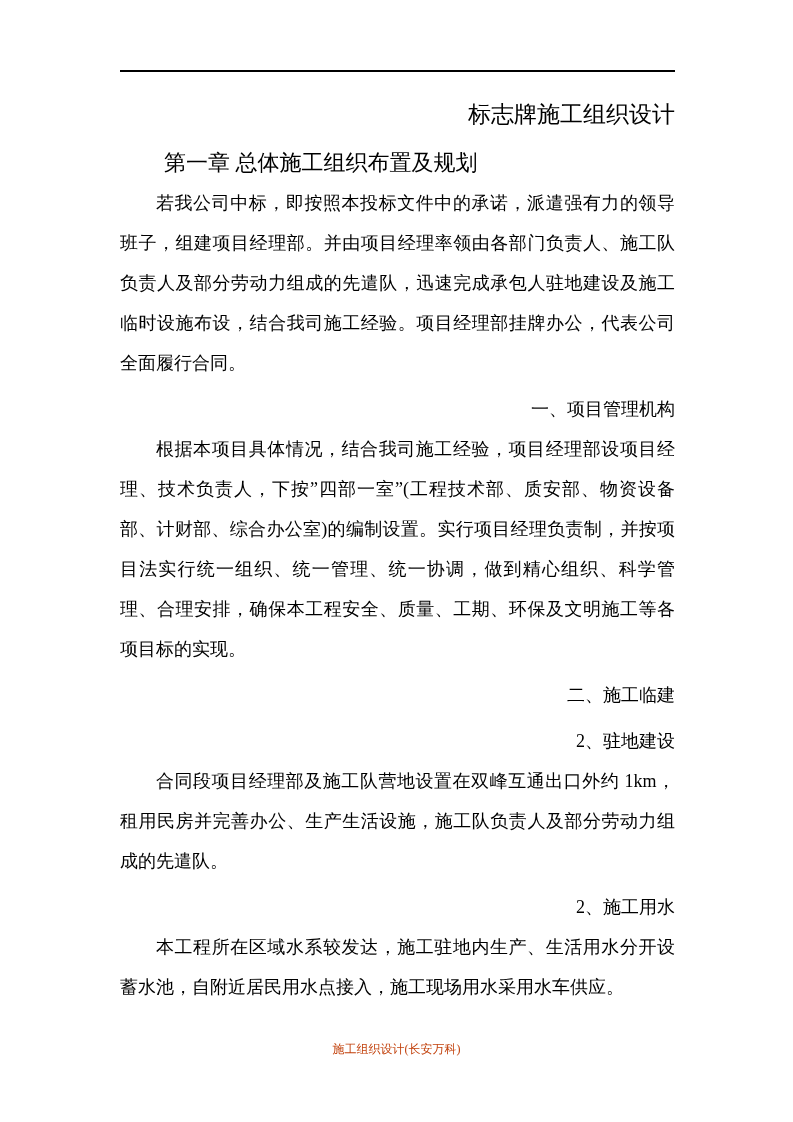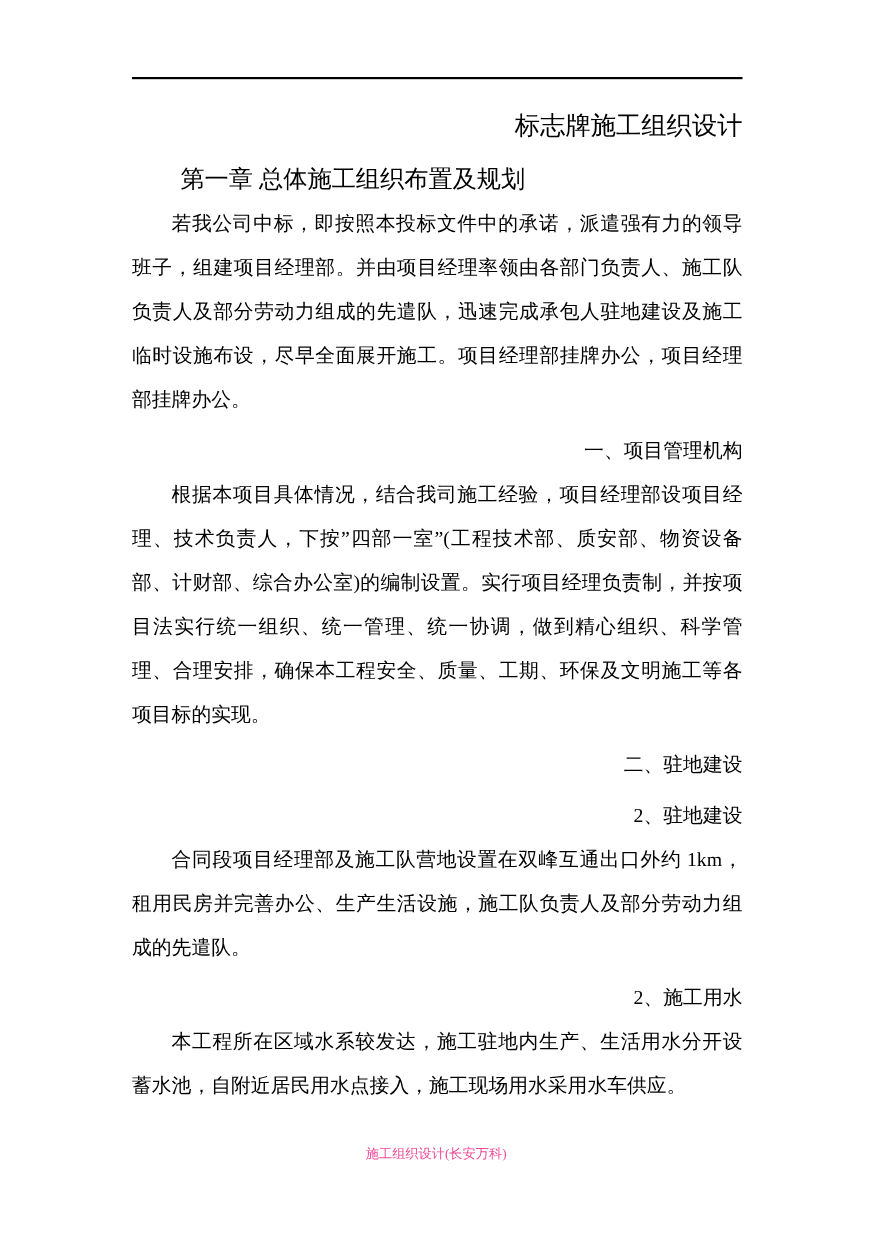--- a/index.html
+++ b/index.html
@@ -63,42 +63,42 @@
     line-height: 40px;
   }
   .page-footer {
     position: absolute;
     left: 0;
     top: 1040px;
     width: 793px;
     text-align: center;
     font-size: 12px;
     line-height: 18px;
-    color: #ec4899;
+    color: #c2410c;
   }
 </style>
 </head>
 <body>
 
 <div class="page">
 
   <div class="header-rule"></div>
 
   <div class="content">
     <h1 class="doc-title">标志牌施工组织设计</h1>
 
     <h2 class="h-chapter">第一章 总体施工组织布置及规划</h2>
 
-    <p class="para">若我公司中标，即按照本投标文件中的承诺，派遣强有力的领导班子，组建项目经理部。并由项目经理率领由各部门负责人、施工队负责人及部分劳动力组成的先遣队，迅速完成承包人驻地建设及施工临时设施布设，尽早全面展开施工。项目经理部挂牌办公，项目经理部挂牌办公。</p>
+    <p class="para">若我公司中标，即按照本投标文件中的承诺，派遣强有力的领导班子，组建项目经理部。并由项目经理率领由各部门负责人、施工队负责人及部分劳动力组成的先遣队，迅速完成承包人驻地建设及施工临时设施布设，结合我司施工经验。项目经理部挂牌办公，代表公司全面履行合同。</p>
 
     <p class="h-section">一、项目管理机构</p>
 
     <p class="para">根据本项目具体情况，结合我司施工经验，项目经理部设项目经理、技术负责人，下按”四部一室”(工程技术部、质安部、物资设备部、计财部、综合办公室)的编制设置。实行项目经理负责制，并按项目法实行统一组织、统一管理、统一协调，做到精心组织、科学管理、合理安排，确保本工程安全、质量、工期、环保及文明施工等各项目标的实现。</p>
 
-    <p class="h-section">二、驻地建设</p>
+    <p class="h-section">二、施工临建</p>
 
     <p class="h-sub">2、驻地建设</p>
 
     <p class="para">合同段项目经理部及施工队营地设置在双峰互通出口外约 1km，租用民房并完善办公、生产生活设施，施工队负责人及部分劳动力组成的先遣队。</p>
 
     <p class="h-sub">2、施工用水</p>
 
     <p class="para">本工程所在区域水系较发达，施工驻地内生产、生活用水分开设蓄水池，自附近居民用水点接入，施工现场用水采用水车供应。</p>
   </div>
 

